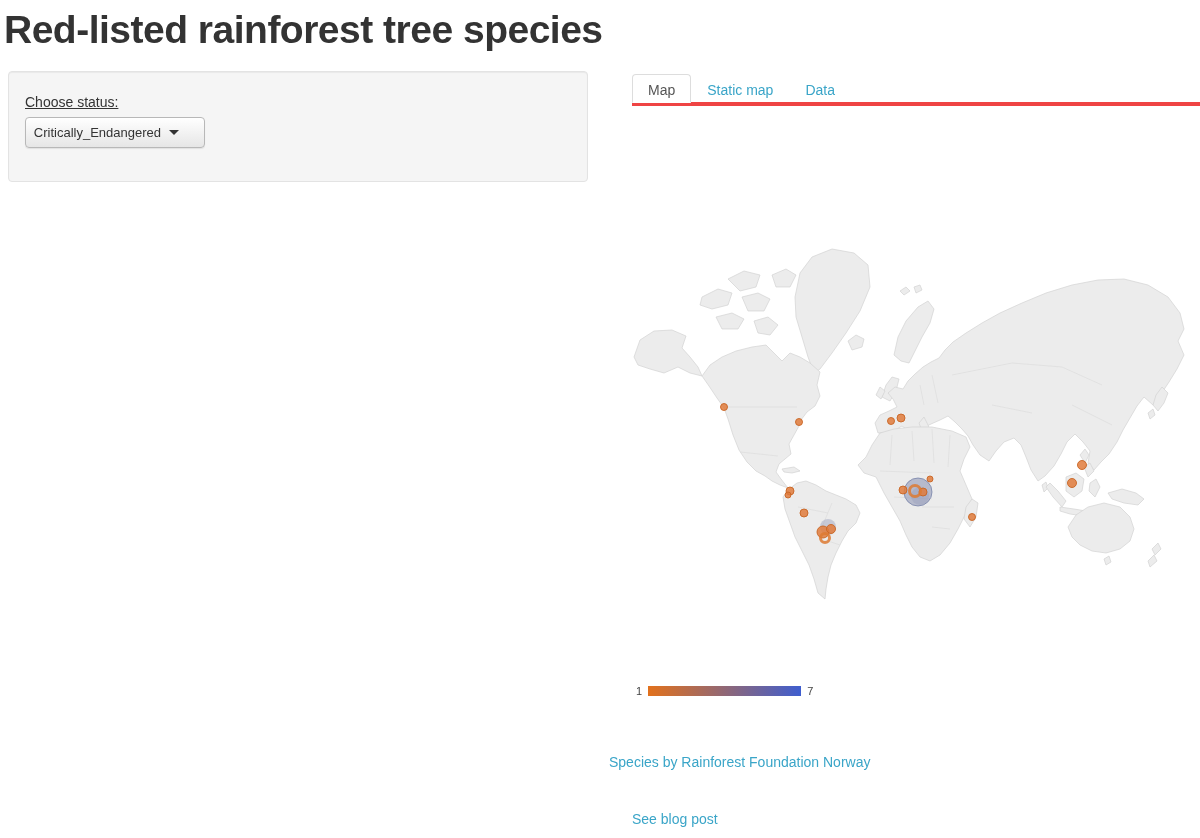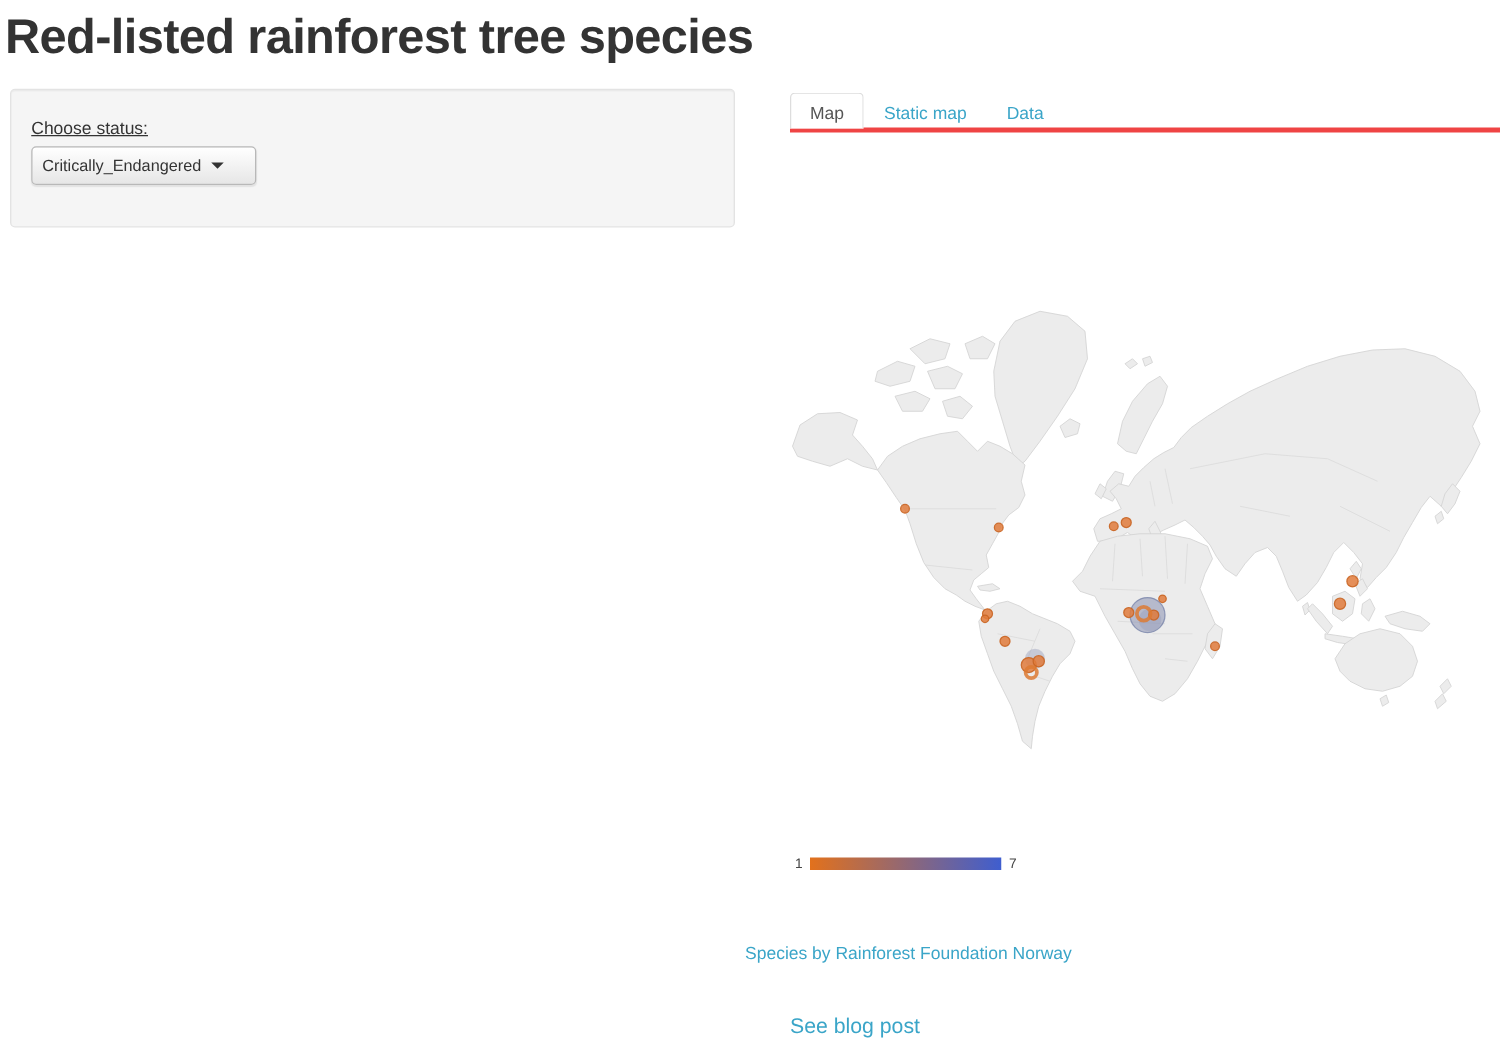--- a/index.html
+++ b/index.html
@@ -63,26 +63,26 @@
   .legend {
     position:absolute; left:636px; top:685px; display:flex; align-items:center;
     font-size:11px; color:#444;
   }
   .legend .bar {
     width:153px; height:10px; margin:0 6px;
     background:linear-gradient(to right, var(--grad-start,#e2711c), var(--grad-end,#3f5ecf));
   }
   
   .footer-links {
-    position:absolute; left:596px; top:752px; font-size:14px; line-height:20px;
+    position:absolute; left:609px; top:752px; font-size:14px; line-height:20px;
   }
   .footer-links a, .blog-link a {
     color:var(--link-color,#3aa5c8); text-decoration:none; display:block; cursor:pointer;
   }
-  .blog-link { position:absolute; left:632px; top:811px; font-size:17px; }
+  .blog-link { position:absolute; left:632px; top:811px; font-size:14px; }
 </style>
 </head>
 <body style="--link-color: #3aa5c8; --grad-start: #e2711c; --grad-end: #3f5ecf;">
 
 <h1 class="page-title">Red-listed rainforest tree species</h1>
 
 <div class="well">
   <label class="control-label">Choose status:</label>
   <button class="picker-btn">
     <span>Critically_Endangered</span>

